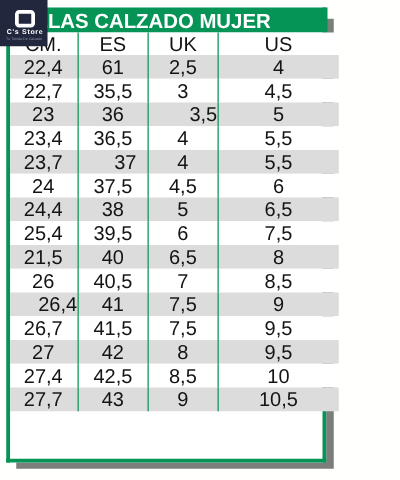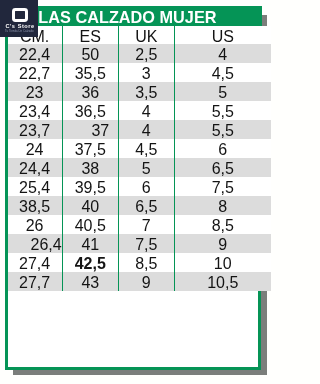--- a/index.html
+++ b/index.html
@@ -84,21 +84,21 @@
             <span>US</span>
           </td>
         </tr>
     </thead>
     <tbody>
         <tr>
           <td style="width: 54.2px;">
             <span>22,4</span>
           </td>
           <td class="sep" style="width: 55.2px;">
-            <span>50</span>
+            <span>61</span>
           </td>
           <td class="sep" style="width: 54.9px;">
             <span>2,5</span>
           </td>
           <td class="sep" style="width: 82.2px;">
             <span>4</span>
           </td>
         </tr>
         <tr>
           <td style="width: 54.2px;">
@@ -114,21 +114,21 @@
             <span>4,5</span>
           </td>
         </tr>
         <tr>
           <td style="width: 54.2px;">
             <span>23</span>
           </td>
           <td class="sep" style="width: 55.2px;">
             <span>36</span>
           </td>
-          <td class="sep" style="width: 54.9px;">
+          <td class="sep" style="width: 54.9px; text-align: right;">
             <span>3,5</span>
           </td>
           <td class="sep" style="width: 82.2px;">
             <span>5</span>
           </td>
         </tr>
         <tr>
           <td style="width: 54.2px;">
             <span>23,4</span>
           </td>
@@ -193,21 +193,21 @@
           </td>
           <td class="sep" style="width: 54.9px;">
             <span>6</span>
           </td>
           <td class="sep" style="width: 82.2px;">
             <span>7,5</span>
           </td>
         </tr>
         <tr>
           <td style="width: 54.2px;">
-            <span>38,5</span>
+            <span>21,5</span>
           </td>
           <td class="sep" style="width: 55.2px;">
             <span>40</span>
           </td>
           <td class="sep" style="width: 54.9px;">
             <span>6,5</span>
           </td>
           <td class="sep" style="width: 82.2px;">
             <span>8</span>
           </td>
@@ -235,23 +235,51 @@
           </td>
           <td class="sep" style="width: 54.9px;">
             <span>7,5</span>
           </td>
           <td class="sep" style="width: 82.2px;">
             <span>9</span>
           </td>
         </tr>
         <tr>
           <td style="width: 54.2px;">
+            <span>26,7</span>
+          </td>
+          <td class="sep" style="width: 55.2px;">
+            <span>41,5</span>
+          </td>
+          <td class="sep" style="width: 54.9px;">
+            <span>7,5</span>
+          </td>
+          <td class="sep" style="width: 82.2px;">
+            <span>9,5</span>
+          </td>
+        </tr>
+        <tr>
+          <td style="width: 54.2px;">
+            <span>27</span>
+          </td>
+          <td class="sep" style="width: 55.2px;">
+            <span>42</span>
+          </td>
+          <td class="sep" style="width: 54.9px;">
+            <span>8</span>
+          </td>
+          <td class="sep" style="width: 82.2px;">
+            <span>9,5</span>
+          </td>
+        </tr>
+        <tr>
+          <td style="width: 54.2px;">
             <span>27,4</span>
           </td>
-          <td class="sep" style="width: 55.2px; font-weight: bold;">
+          <td class="sep" style="width: 55.2px;">
             <span>42,5</span>
           </td>
           <td class="sep" style="width: 54.9px;">
             <span>8,5</span>
           </td>
           <td class="sep" style="width: 82.2px;">
             <span>10</span>
           </td>
         </tr>
         <tr>

